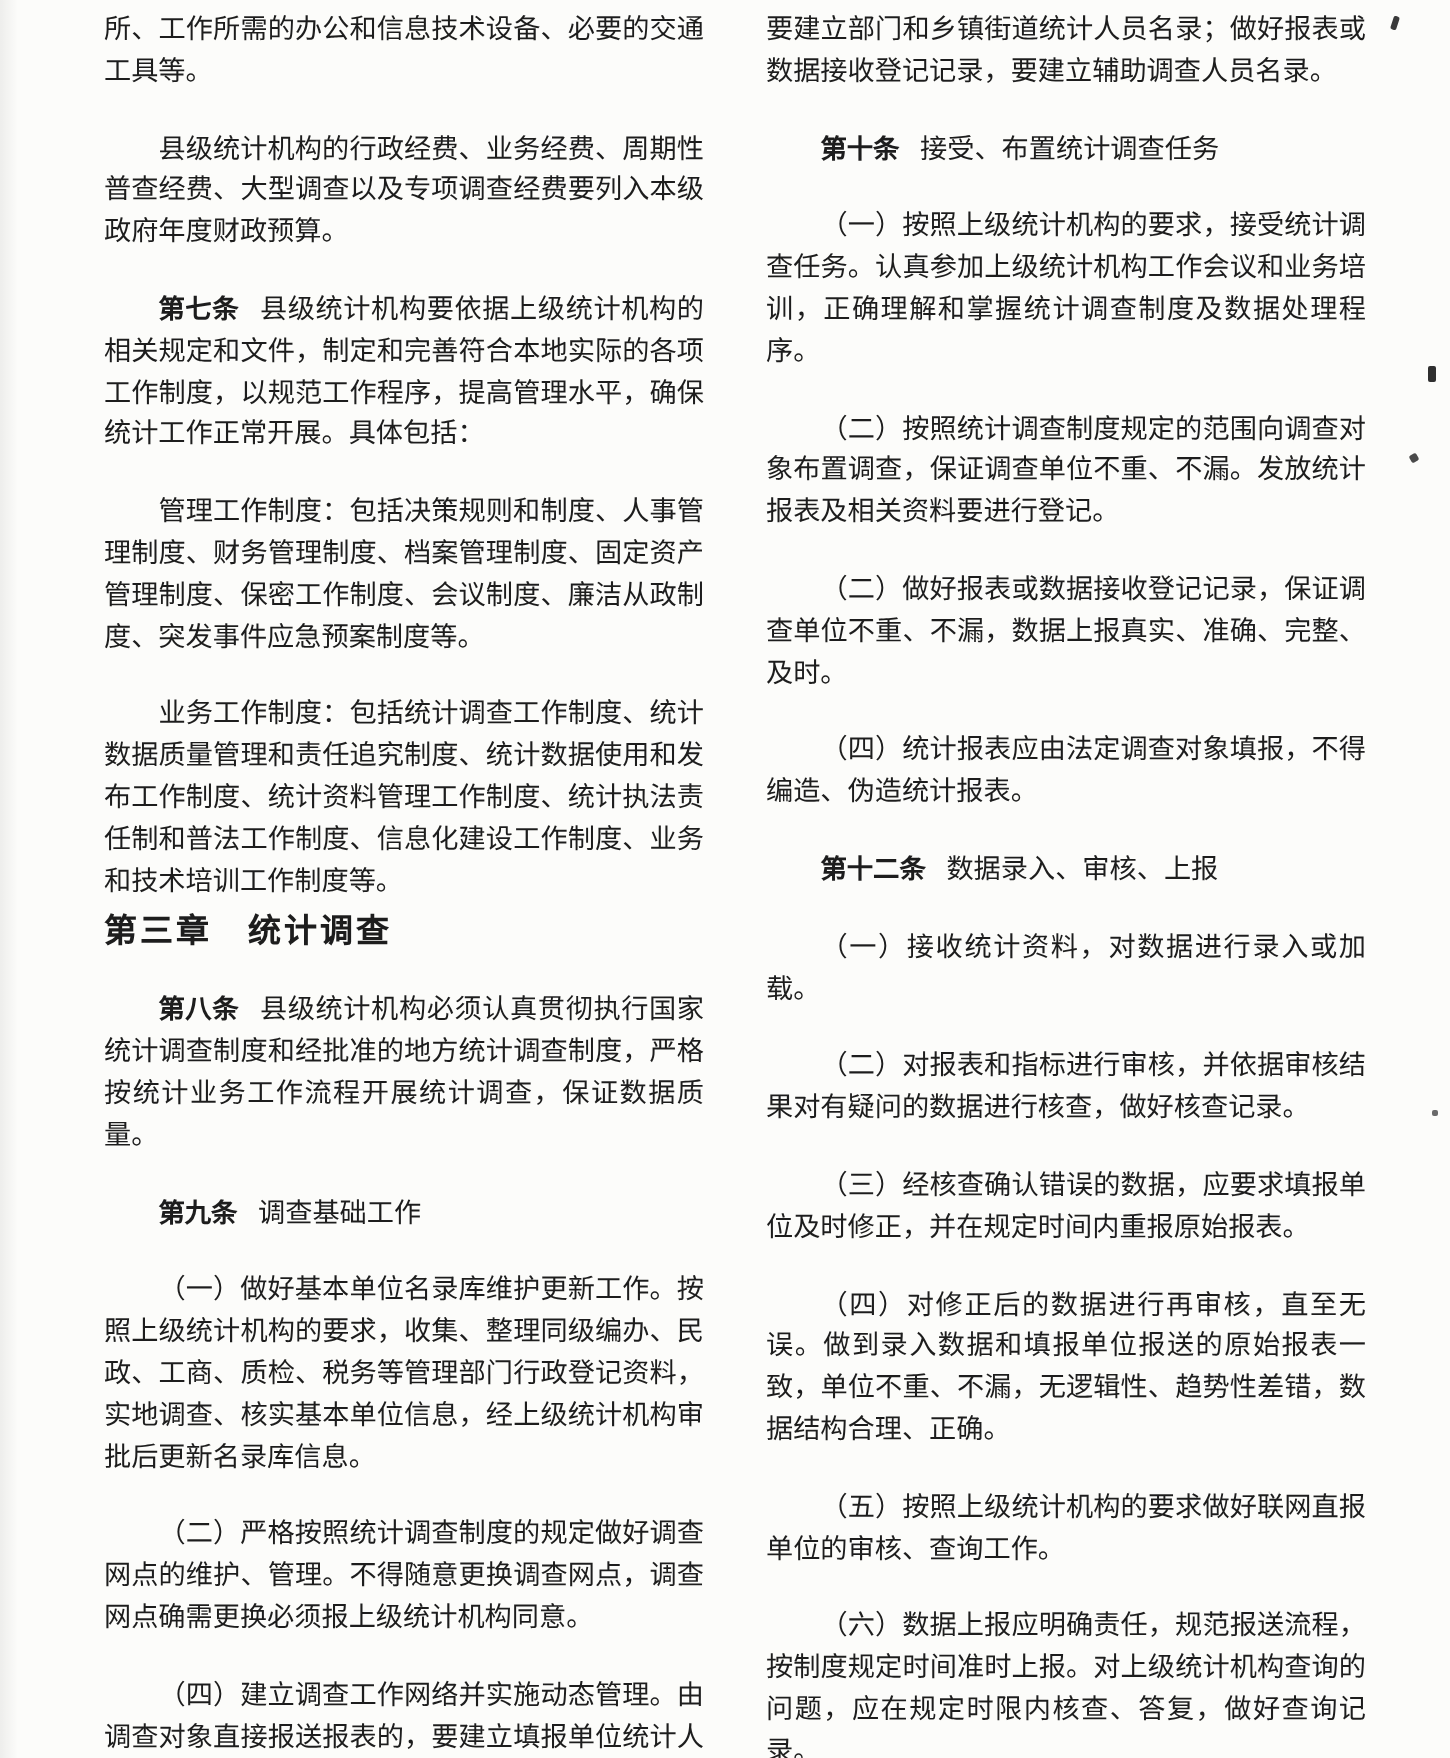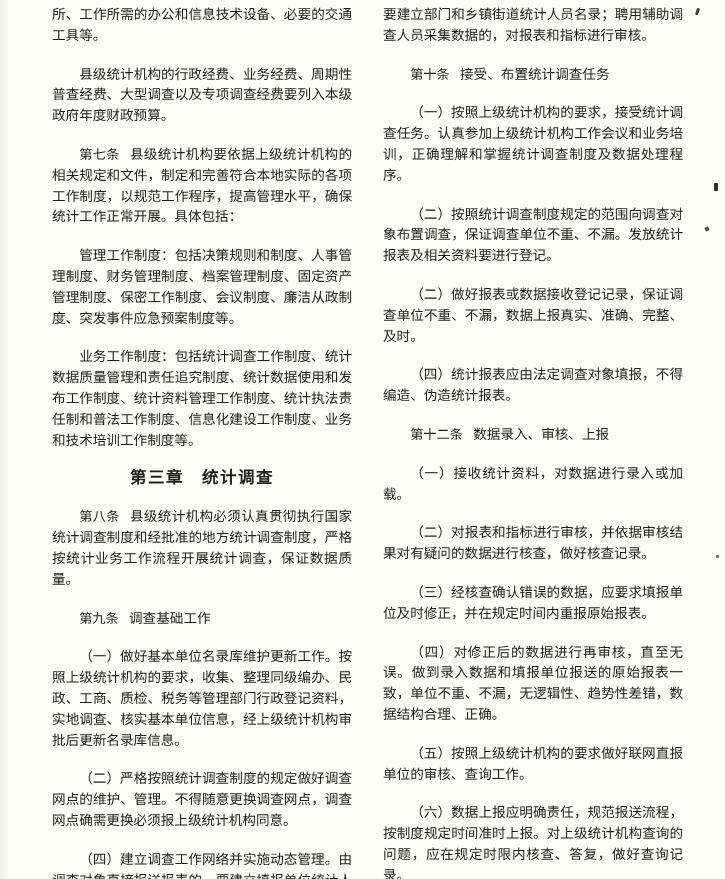--- a/index.html
+++ b/index.html
@@ -42,29 +42,29 @@
     line-height: 20.8px;
     text-align: justify;
     text-justify: inter-ideograph;
     letter-spacing: 0;
     word-break: break-all;
   }
   p.para.normal, p.para.article { text-indent: 2em; margin-top: 18px; }
   p.para.continuation { text-indent: 0; }
   p.para.chapter {
     text-indent: 0;
-    text-align: center;
+    text-align: left;
     font-weight: 700;
     font-size: 16.5px;
     line-height: 22px;
-    margin: 16px 0 16px 0;
+    margin: 4px 0 16px 0;
     letter-spacing: 1.5px;
   }
   .num {
-    font-weight: 400;
+    font-weight: 700;
     margin-right: 0.78em;
     font-family: "Liberation Sans", "DejaVu Sans", sans-serif;
     font-size: 13.2px;
   }
   
   .speck {
     position: absolute;
     background: #2f2f2f;
     border-radius: 1px;
   }
@@ -87,21 +87,21 @@
         <p class="para normal"><span>管理工作制度：包括决策规则和制度、人事管理制度、财务管理制度、档案管理制度、固定资产管理制度、保密工作制度、会议制度、廉洁从政制度、突发事件应急预案制度等。</span></p>
         <p class="para normal"><span>业务工作制度：包括统计调查工作制度、统计数据质量管理和责任追究制度、统计数据使用和发布工作制度、统计资料管理工作制度、统计执法责任制和普法工作制度、信息化建设工作制度、业务和技术培训工作制度等。</span></p>
         <p class="para chapter"><span>第三章　统计调查</span></p>
         <p class="para article"><span class="num">第八条</span><span>县级统计机构必须认真贯彻执行国家统计调查制度和经批准的地方统计调查制度，严格按统计业务工作流程开展统计调查，保证数据质量。</span></p>
         <p class="para article"><span class="num">第九条</span><span>调查基础工作</span></p>
         <p class="para normal"><span>（一）做好基本单位名录库维护更新工作。按照上级统计机构的要求，收集、整理同级编办、民政、工商、质检、税务等管理部门行政登记资料，实地调查、核实基本单位信息，经上级统计机构审批后更新名录库信息。</span></p>
         <p class="para normal"><span>（二）严格按照统计调查制度的规定做好调查网点的维护、管理。不得随意更换调查网点，调查网点确需更换必须报上级统计机构同意。</span></p>
         <p class="para normal"><span>（四）建立调查工作网络并实施动态管理。由调查对象直接报送报表的，要建立填报单位统计人员名录；由部门或乡镇街道统计人员报送报表的，</span></p>
       </div>
     <div class="col" id="col-right">
-        <p class="para continuation"><span>要建立部门和乡镇街道统计人员名录；聘用辅助调查人员采集数据的，对报表和指标进行审核。</span></p>
+        <p class="para continuation"><span>要建立部门和乡镇街道统计人员名录；做好报表或数据接收登记记录，要建立辅助调查人员名录。</span></p>
         <p class="para article"><span class="num">第十条</span><span>接受、布置统计调查任务</span></p>
         <p class="para normal"><span>（一）按照上级统计机构的要求，接受统计调查任务。认真参加上级统计机构工作会议和业务培训，正确理解和掌握统计调查制度及数据处理程序。</span></p>
         <p class="para normal"><span>（二）按照统计调查制度规定的范围向调查对象布置调查，保证调查单位不重、不漏。发放统计报表及相关资料要进行登记。</span></p>
         <p class="para normal"><span>（二）做好报表或数据接收登记记录，保证调查单位不重、不漏，数据上报真实、准确、完整、及时。</span></p>
         <p class="para normal"><span>（四）统计报表应由法定调查对象填报，不得编造、伪造统计报表。</span></p>
         <p class="para article"><span class="num">第十二条</span><span>数据录入、审核、上报</span></p>
         <p class="para normal"><span>（一）接收统计资料，对数据进行录入或加载。</span></p>
         <p class="para normal"><span>（二）对报表和指标进行审核，并依据审核结果对有疑问的数据进行核查，做好核查记录。</span></p>
         <p class="para normal"><span>（三）经核查确认错误的数据，应要求填报单位及时修正，并在规定时间内重报原始报表。</span></p>
         <p class="para normal"><span>（四）对修正后的数据进行再审核，直至无误。做到录入数据和填报单位报送的原始报表一致，单位不重、不漏，无逻辑性、趋势性差错，数据结构合理、正确。</span></p>

